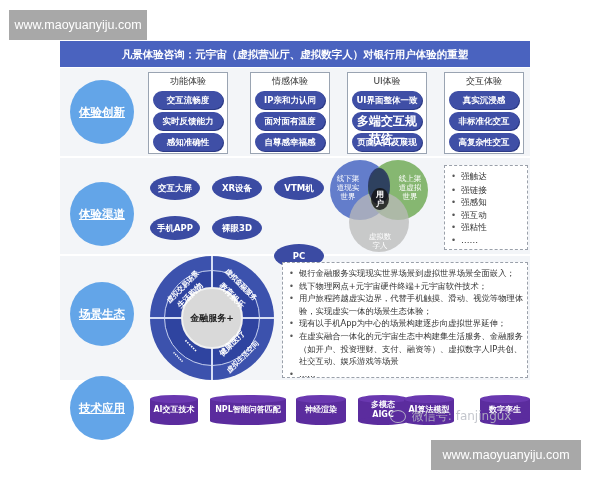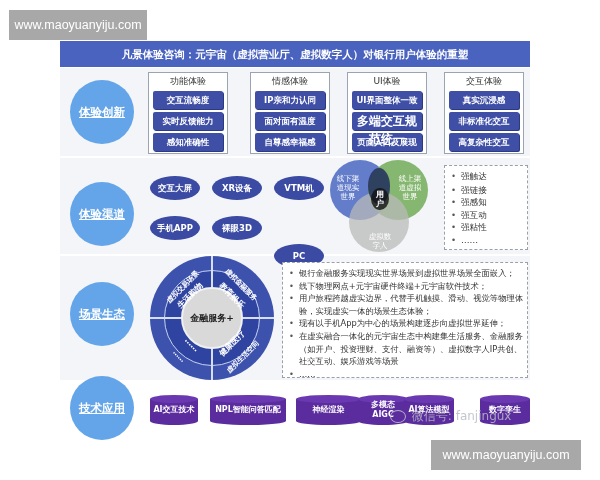--- a/index.html
+++ b/index.html
@@ -12,21 +12,21 @@
                font-size:12.5px; line-height:30px; text-align:center; font-family:"Liberation Sans",sans-serif; }
   .title-bar { left:60px; top:41px; width:470px; height:26px; background:#4a63bf; color:#fff;
                font-size:10.5px; font-weight:bold; line-height:26px; text-align:center; }
   .row-bg { left:60px; width:470px; background:#f3f5f8; }
   .cat-circle { width:64px; height:64px; border-radius:50%; background:#63a5e8; color:#fff;
                 font-size:11.5px; font-weight:bold; text-align:center; line-height:64px;
                 text-decoration:underline; }
   .exp-box { top:72px; width:80px; height:82px; border:1px solid #9aa4b2; background:#fff; box-sizing:border-box; }
   .exp-title { font-size:9px; color:#333; text-align:center; margin-top:2px; height:13px; line-height:13px; }
   .exp-item { margin:3px auto 0; width:70px; height:18px; background:#3f4fa6; color:#fff;
-              border-radius:2px; font-size:8.5px; font-weight:bold; text-align:center; line-height:18px;
+              border-radius:9px; font-size:8.5px; font-weight:bold; text-align:center; line-height:18px;
               box-shadow: 1px 1px 0 #2c3a85; }
   .chan { width:50px; height:24px; border-radius:50%; background:#3b4ba3; color:#fff; font-size:8.5px;
           font-weight:bold; text-align:center; line-height:24px; }
   .venn { width:60px; height:60px; border-radius:50%; }
   .venn-lbl { color:#fff; font-size:7.5px; text-align:center; line-height:9px; }
   .dash-box { border:1px dashed #9aa0aa; background:#fff; box-sizing:border-box; }
   .bul-list { list-style:none; margin:0; padding:0; }
   .bul-list li { position:relative; padding-left:12px; font-size:8.6px; color:#333; }
   .bul-list li::before { content:"•"; position:absolute; left:2px; color:#555; }
   .cyl { height:30px; position:absolute; }
@@ -147,21 +147,21 @@
     <div class="bot"></div>
     <div class="top"></div>
   <div class="lbl">AI交互技术</div>
 </div>
 <div class="cyl" style="left:210px;top:395px;width:76px;">
   <div class="body"></div>
     <div class="bot"></div>
     <div class="top"></div>
   <div class="lbl">NPL智能问答匹配</div>
 </div>
-<div class="cyl" style="left:296px;top:395px;width:50px;padding-left:15px;">
+<div class="cyl" style="left:296px;top:395px;width:50px;">
   <div class="body"></div>
     <div class="bot"></div>
     <div class="top"></div>
   <div class="lbl">神经渲染</div>
 </div>
 <div class="cyl" style="left:358px;top:395px;width:50px;">
   <div class="body"></div>
     <div class="bot"></div>
     <div class="top"></div>
   <div class="lbl" style="padding:0 10px;">多模态AIGC</div>

